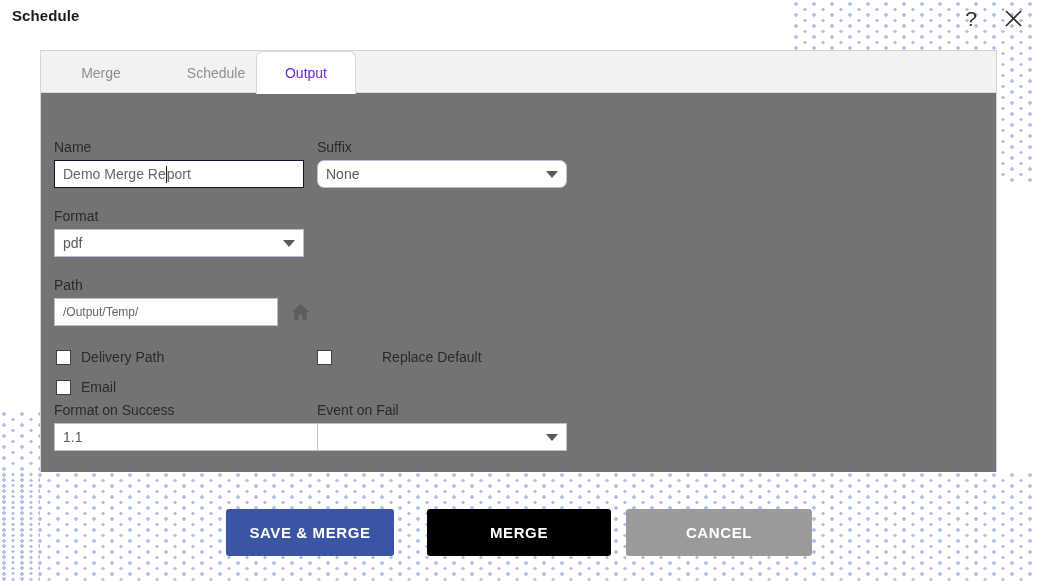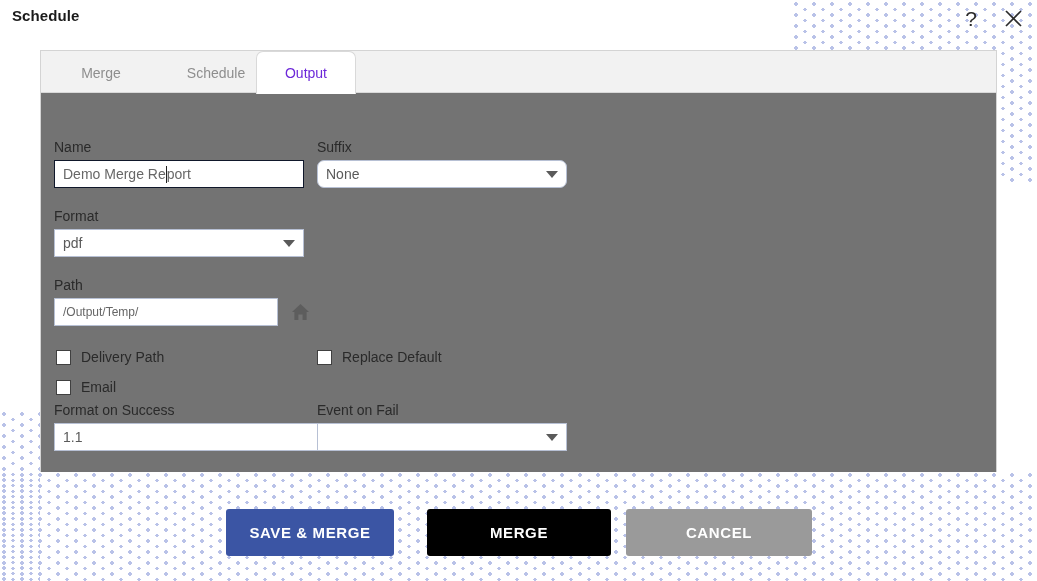--- a/index.html
+++ b/index.html
@@ -207,21 +207,21 @@
     flex: none;
   }
   .cb-label {
     margin-left: 10px;
     font-size: 14px;
     color: #2a2a2a;
     white-space: nowrap;
   }
   #cb-delivery-path  { left: 15px;  top: 256px; }
   #cb-email          { left: 15px;  top: 286px; }
-  #cb-replace-default{ left: 276px; top: 256px; }
+  #cb-replace-default{ left: 276px; top: 256px; gap: 40px; }
 
   
   #label-event-success  { left: 13px;  top: 309px; }
   #select-event-success { left: 13px;  top: 330px; width: 285px; }
   #label-event-fail     { left: 276px; top: 309px; }
   #select-event-fail    { left: 276px; top: 330px; width: 250px; }
 
   
   #name-input-wrap {
     position: absolute;

